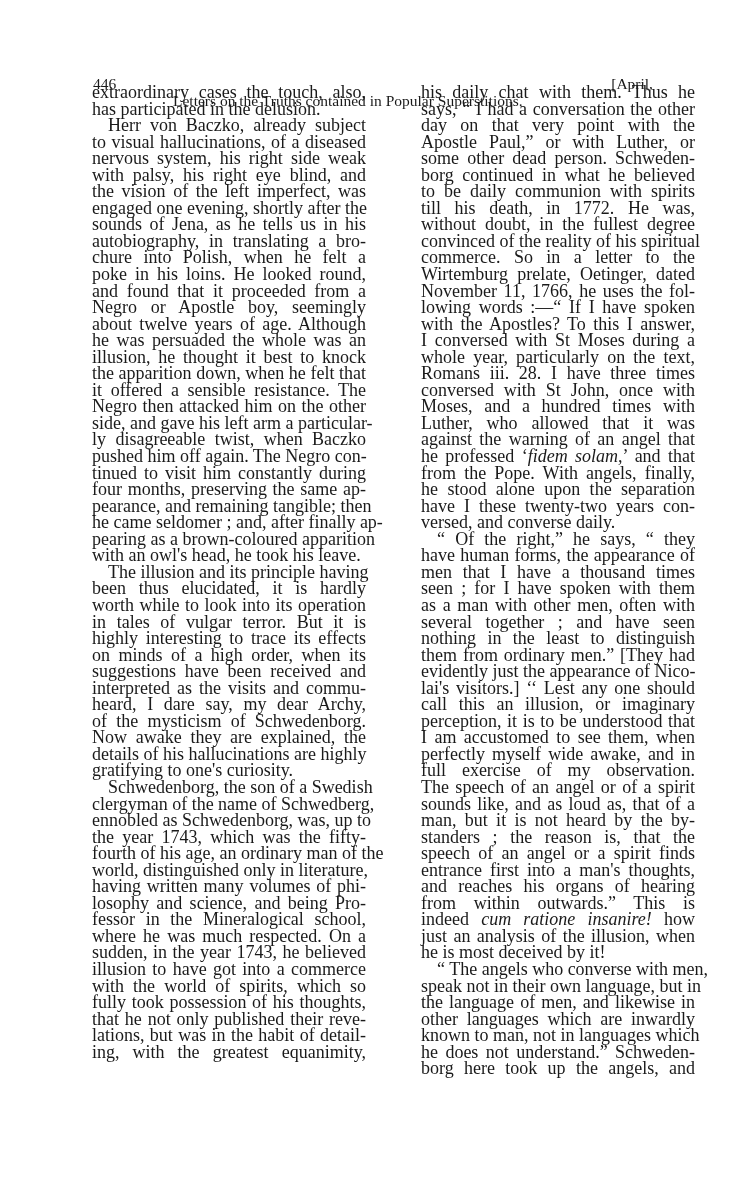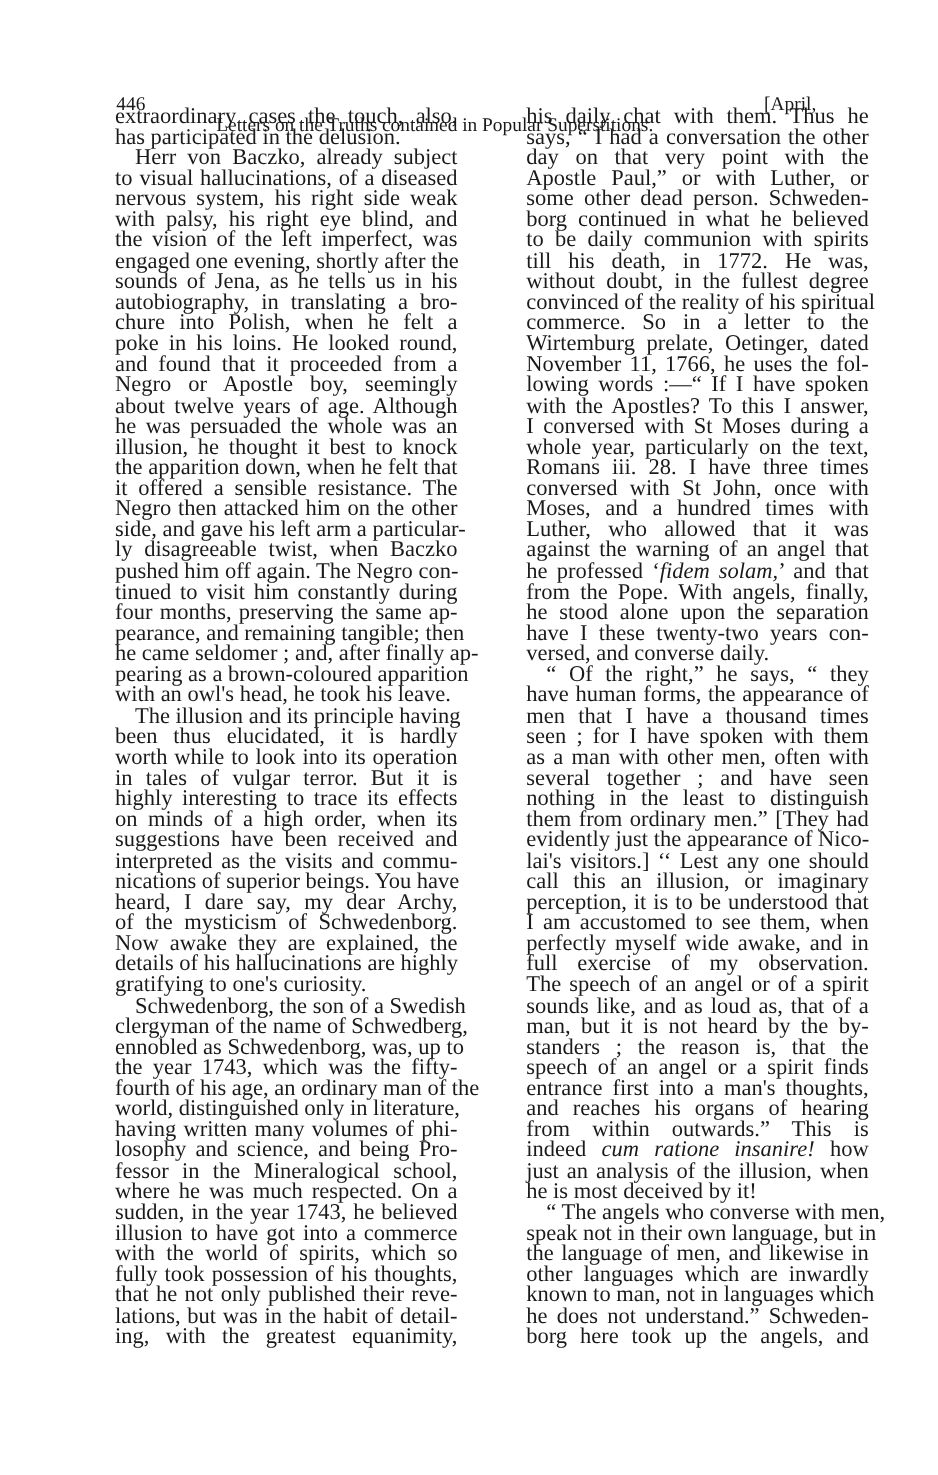--- a/index.html
+++ b/index.html
@@ -59,21 +59,20 @@
       <span class="line"><span>pearing as a brown-coloured apparition</span></span>
       <span class="line last"><span>with an owl's head, he took his leave.</span></span>
       <span class="line indent"><span>The illusion and its principle having</span></span>
       <span class="line"><span>been thus elucidated, it is hardly</span></span>
       <span class="line"><span>worth while to look into its operation</span></span>
       <span class="line"><span>in tales of vulgar terror.  But it is</span></span>
       <span class="line"><span>highly interesting to trace its effects</span></span>
       <span class="line"><span>on minds of a high order, when its</span></span>
       <span class="line"><span>suggestions have been received and</span></span>
       <span class="line"><span>interpreted as the visits and commu-</span></span>
-      <span class="line"><span>nications of superior beings. You have</span></span>
       <span class="line"><span>heard, I dare say, my dear Archy,</span></span>
       <span class="line"><span>of the mysticism of Schwedenborg.</span></span>
       <span class="line"><span>Now awake they are explained, the</span></span>
       <span class="line"><span>details of his hallucinations are highly</span></span>
       <span class="line last"><span>gratifying to one's curiosity.</span></span>
       <span class="line indent"><span>Schwedenborg, the son of a Swedish</span></span>
       <span class="line"><span>clergyman of the name of Schwedberg,</span></span>
       <span class="line"><span>ennobled as Schwedenborg, was, up to</span></span>
       <span class="line"><span>the year 1743, which was the fifty-</span></span>
       <span class="line"><span>fourth of his age, an ordinary man of the</span></span>

